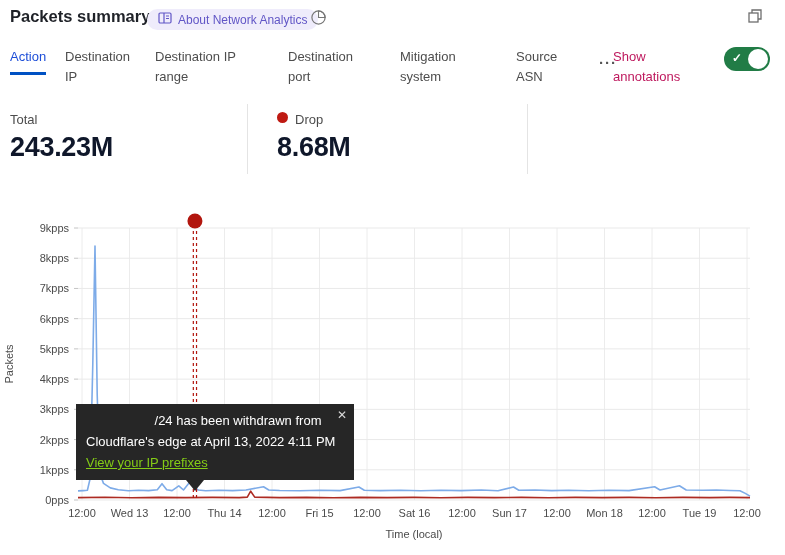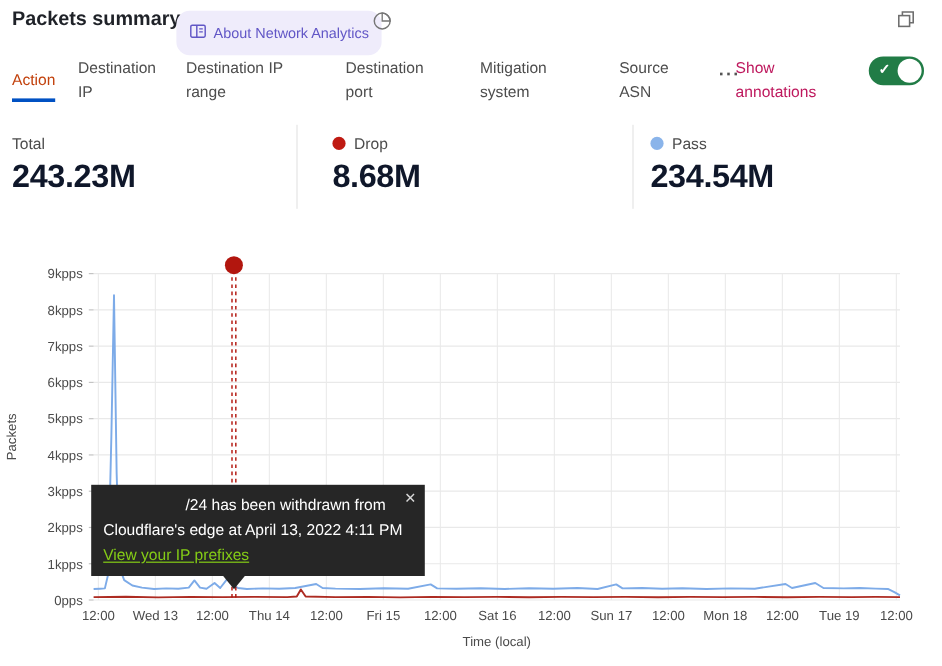--- a/index.html
+++ b/index.html
@@ -1,45 +1,45 @@
 <!DOCTYPE html>
 <html style="--accent: #0051C3; --badge-bg: #EFECFB; --badge-text: #6156C6; --toggle-on: #217C46; --tooltip-bg: #262626; --drop: #BF1A12; --pass: #8AB4EA;"><head>
 <meta charset="utf-8">
 <style>
   html,body{margin:0;padding:0;background:#fff;}
   .stage{position:relative;width:785px;height:555px;background:#fff;overflow:hidden;
          font-family:"Liberation Sans","DejaVu Sans",sans-serif;color:#222;padding-left:24px;}
 
   
   .hdr-title{position:absolute;left:10px;top:7px;font-size:16.5px;font-weight:700;color:#1f2228;}
-  .badge{position:absolute;left:147px;top:9px;height:37px;display:flex;align-items:center;gap:6px;
+  .badge{position:absolute;left:147px;top:9px;height:21px;display:flex;align-items:center;gap:6px;
          padding:0 11px;border-radius:11px;background:var(--badge-bg);color:var(--badge-text);
          font-size:12px;border:none;cursor:pointer;}
   .icon-btn{position:absolute;background:none;border:none;padding:0;cursor:pointer;line-height:0;}
   .clock-btn{left:310px;top:9px;}
   .restore-btn{left:747px;top:8px;}
 
   
   .tabs{position:absolute;left:0;top:45px;width:785px;height:50px;}
   .tab{position:absolute;background:none;border:none;padding:0;text-align:left;
        font-family:inherit;font-size:13px;line-height:20px;color:#4d4d4d;cursor:pointer;}
   .tab.two{top:2px;}
-  .tab.active{top:12px;color:#c2410c;border-bottom:3px solid var(--accent);padding-bottom:5px;}
+  .tab.active{top:2px;color:#1d4ed8;border-bottom:3px solid var(--accent);padding-bottom:5px;}
   .more-btn{position:absolute;left:593px;top:8px;background:none;border:none;color:#555;
             font-size:15px;font-weight:700;letter-spacing:1px;cursor:pointer;}
   .toggle-label{position:absolute;left:613px;top:2px;font-size:13px;line-height:20px;color:#be185d;width:84px;}
   .toggle{position:absolute;left:724px;top:2px;width:46px;height:24px;border-radius:12px;
           background:var(--toggle-on);border:none;cursor:pointer;}
   .toggle .knob{position:absolute;right:2px;top:2px;width:20px;height:20px;border-radius:50%;background:#fff;}
   .toggle .check{position:absolute;left:8px;top:4px;color:#fff;font-size:12px;font-weight:700;}
 
   
   .stats{position:absolute;left:0;top:104px;width:785px;height:75px;}
   .stat{position:absolute;top:8px;}
-  .stat .lab{font-size:13px;color:#4c4c4c;display:flex;align-items:center;gap:7px;}
+  .stat .lab{font-size:13px;color:#4c4c4c;display:flex;align-items:flex-start;gap:7px;}
   .stat .val{margin-top:5px;font-size:27px;font-weight:600;color:#0f172a;letter-spacing:-.3px;}
   .dot{width:11px;height:11px;border-radius:50%;display:inline-block;}
   .dot-drop{background:var(--drop);}
   .dot-pass{background:var(--pass);}
   .vdivider{position:absolute;top:0;width:1px;height:70px;background:#e4e4e4;}
 
   
   .chart-svg{position:absolute;left:0;top:205px;}
   .chart-svg text{font-family:"Liberation Sans","DejaVu Sans",sans-serif;}
   .chart-svg .tick{font-size:11px;fill:#4b4b4b;}
@@ -115,27 +115,20 @@
     </div>
     <div class="vdivider" style="left:247px"></div>
     <div class="stat" style="left:277px">
       <div class="lab">
           <span class="dot dot-drop"></span>
           <span>Drop</span>
         </div>
       <div class="val">8.68M</div>
     </div>
     <div class="vdivider" style="left:527px"></div>
-    <div class="stat" style="left:542px">
-      <div class="lab">
-          <span class="dot dot-pass"></span>
-          <span>Pass</span>
-        </div>
-      <div class="val">234.54M</div>
-    </div>
   </div>
 
   <svg id="chart-svg" class="chart-svg" width="785" height="345" viewBox="0 0 785 345">
       <g>
         <line x1="82" y1="23" x2="82" y2="295" stroke="#ececec"></line>
         <text x="82" y="312" text-anchor="middle" class="tick">12:00</text>
         <line x1="129.5" y1="23" x2="129.5" y2="295" stroke="#ececec"></line>
         <text x="129.5" y="312" text-anchor="middle" class="tick">Wed 13</text>
         <line x1="177" y1="23" x2="177" y2="295" stroke="#ececec"></line>
         <text x="177" y="312" text-anchor="middle" class="tick">12:00</text>

